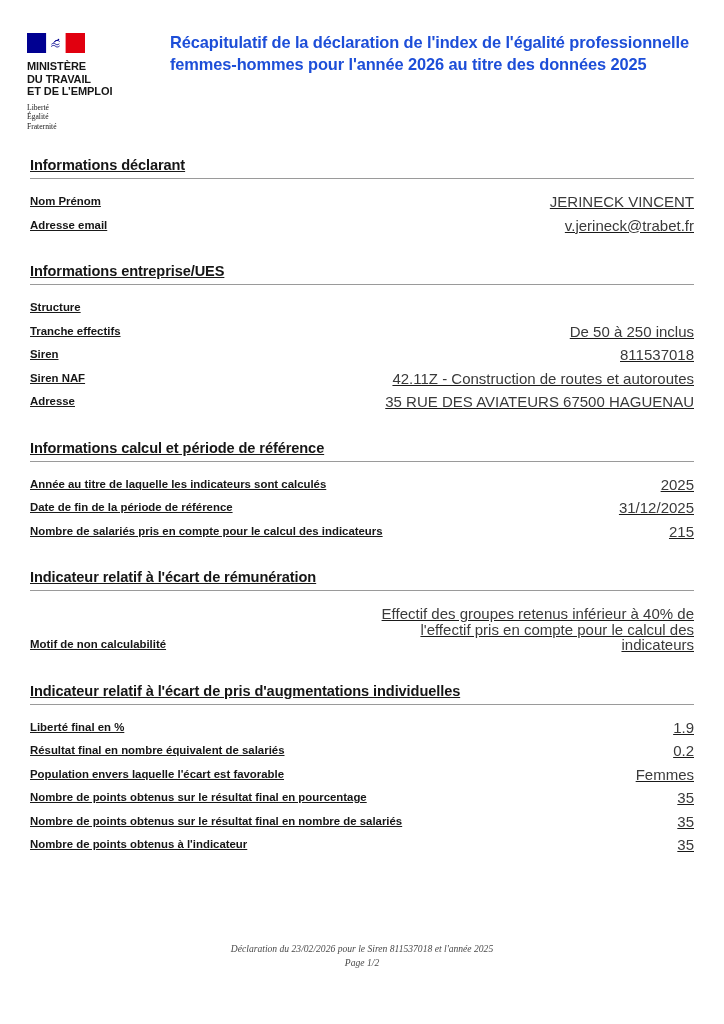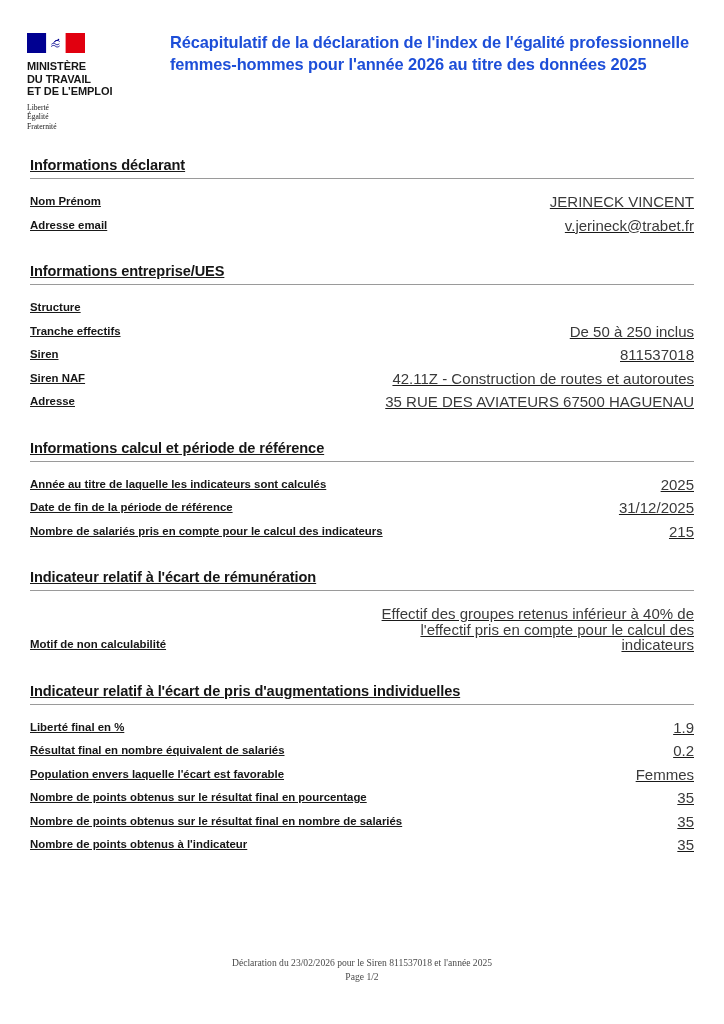--- a/index.html
+++ b/index.html
@@ -114,23 +114,24 @@
   .row.tall .row-value {
     max-width: 330px;
     margin-left: auto;
   }
 
   
   .footer {
     position: absolute;
     left: 0;
     right: 0;
-    bottom: 40px;
+    bottom: 54px;
     text-align: center;
     font-family: "Liberation Serif", serif;
+    font-style: italic;
     font-size: 9.6px;
     line-height: 14px;
     color: #4a4a4a;
   }
 </style>
 </head>
 <body>
 
 <div class="page">
 

